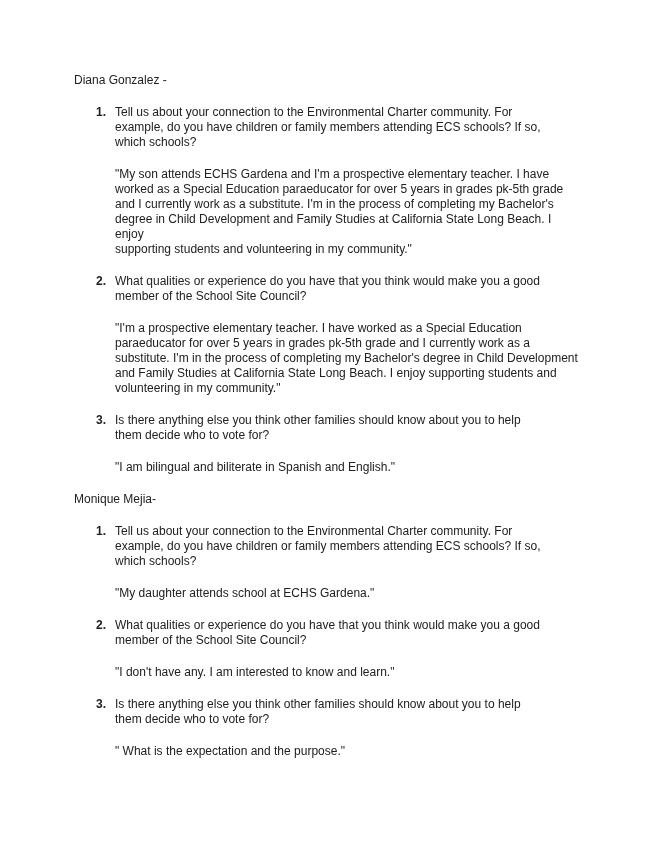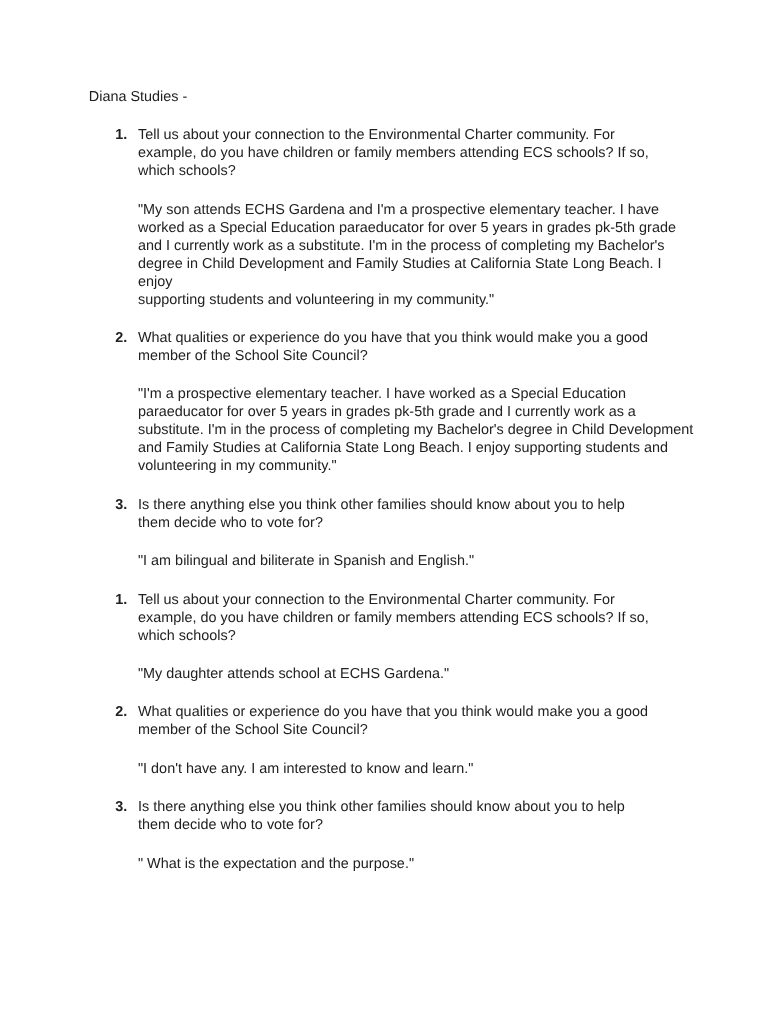--- a/index.html
+++ b/index.html
@@ -33,21 +33,21 @@
     font-weight: 400;
     white-space: pre-line;
   }
 </style>
 </head>
 <body>
 
 <div class="page">
 
   <section>
-    <p class="candidate-name">Diana Studies -</p>
+    <p class="candidate-name">Diana Gonzalez -</p>
 
     <div class="qa-item">
       <span class="q-num">1.</span>
       <p class="question">Tell us about your connection to the Environmental Charter community. For
 example, do you have children or family members attending ECS schools? If so,
 which schools?</p>
       <p class="answer">"My son attends ECHS Gardena and I'm a prospective elementary teacher. I have
 worked as a Special Education paraeducator for over 5 years in grades pk-5th grade
 and I currently work as a substitute. I'm in the process of completing my Bachelor's
 degree in Child Development and Family Studies at California State Long Beach. I enjoy
@@ -67,20 +67,21 @@
 
     <div class="qa-item">
       <span class="q-num">3.</span>
       <p class="question">Is there anything else you think other families should know about you to help
 them decide who to vote for?</p>
       <p class="answer">"I am bilingual and biliterate in Spanish and English."</p>
     </div>
   </section>
 
   <section>
+    <p class="candidate-name">Monique Mejia-</p>
 
     <div class="qa-item">
       <span class="q-num">1.</span>
       <p class="question">Tell us about your connection to the Environmental Charter community. For
 example, do you have children or family members attending ECS schools? If so,
 which schools?</p>
       <p class="answer">"My daughter attends school at ECHS Gardena."</p>
     </div>
 
     <div class="qa-item">

